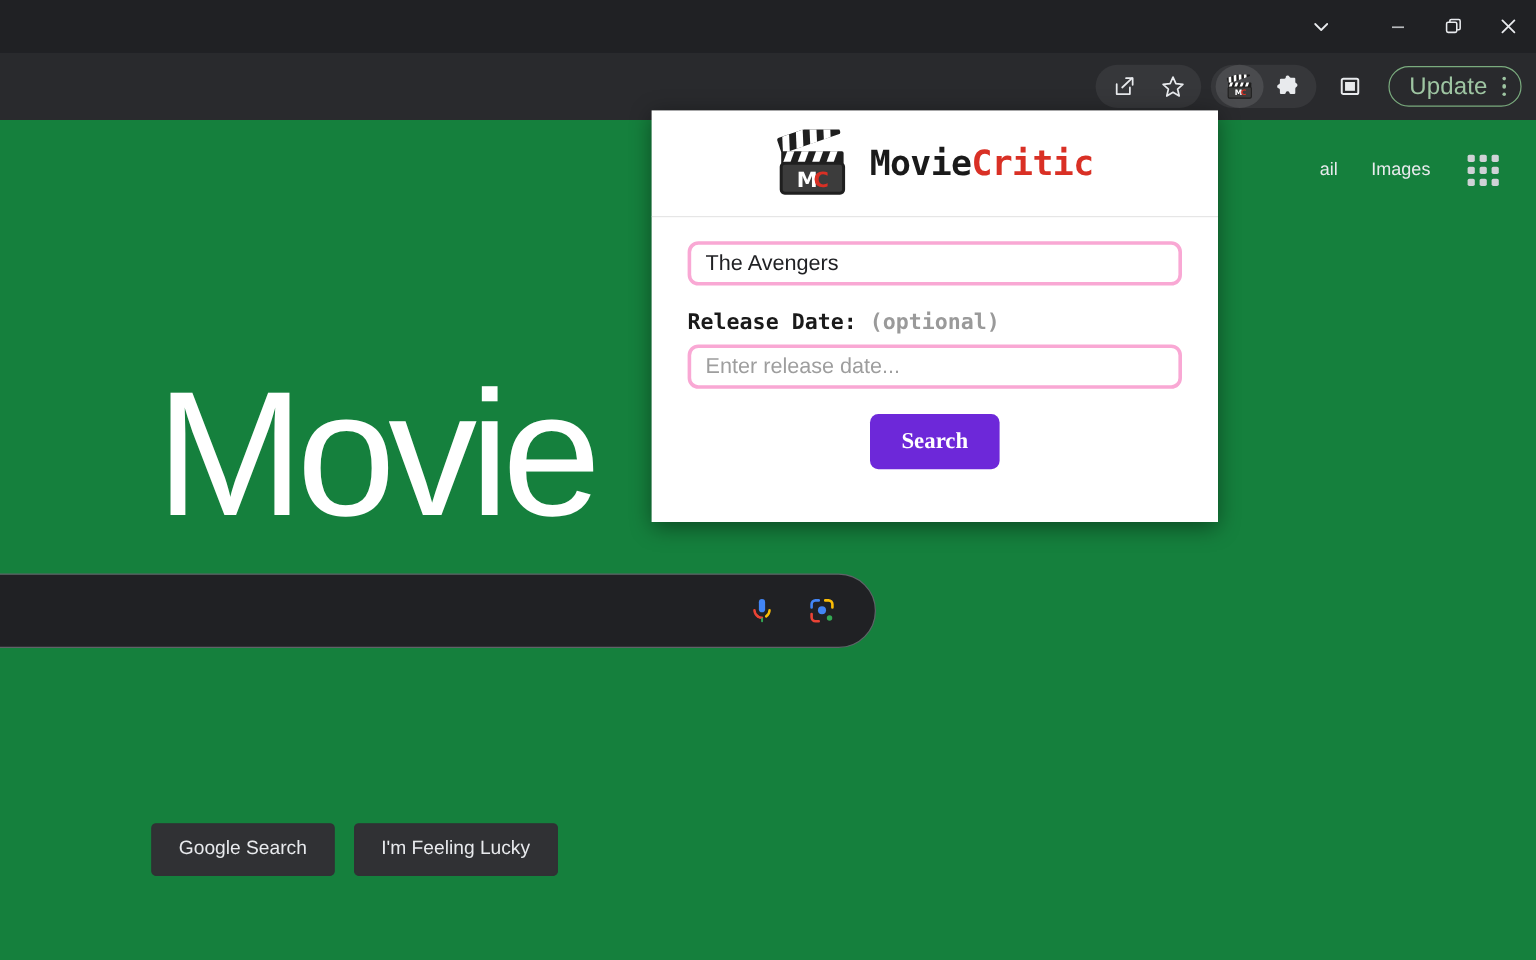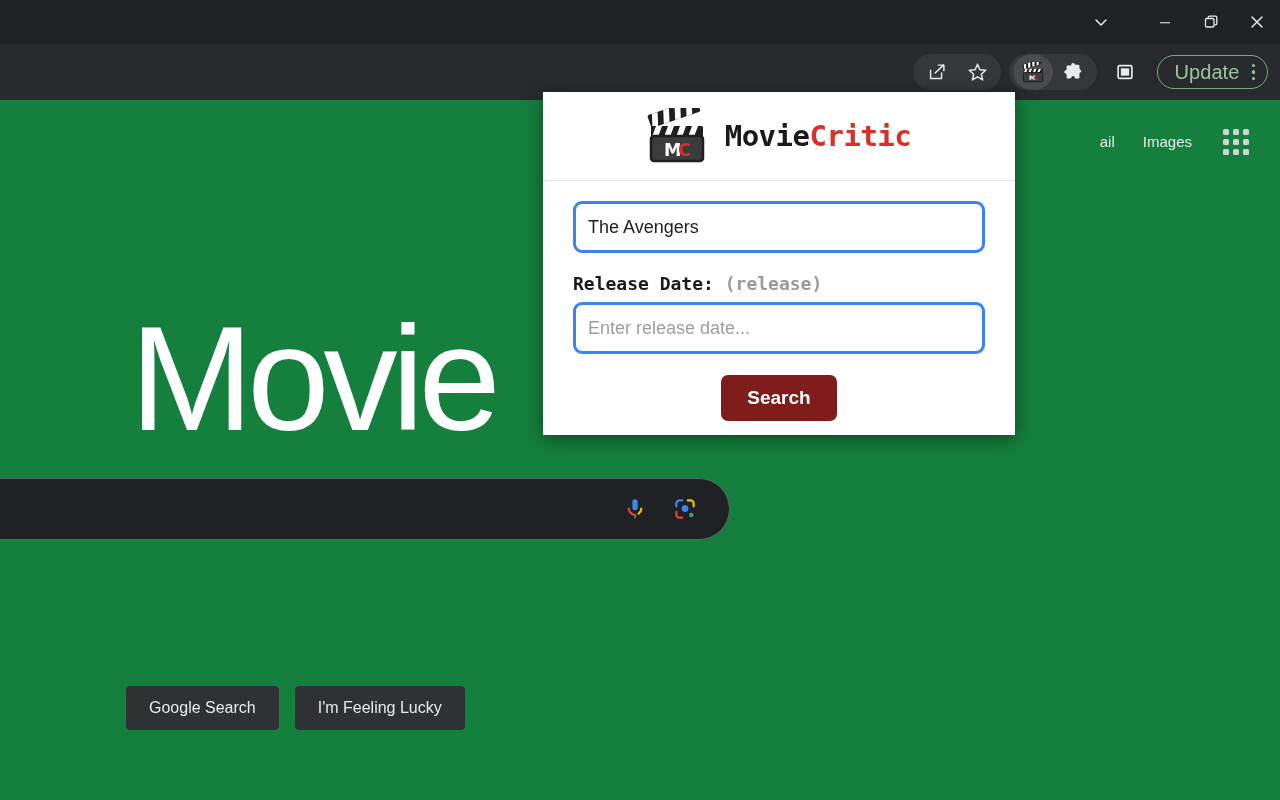--- a/index.html
+++ b/index.html
@@ -125,35 +125,35 @@
   .brand .b2 { color: #d93025; }
 
   .popup-body { padding: 20px 30px 0 30px; }
   .fld-label {
     font-family: "DejaVu Sans Mono", monospace;
     font-size: 18px; font-weight: bold; color: #1a1a1a;
     margin-bottom: 8px; letter-spacing: 0px;
   }
   .fld-label .opt { color: #9a9a9a; font-weight: bold; }
   .fld-input {
-    width: 100%; height: 52px;
-    border: 3px solid #3b82f6; border-radius: 9px;
+    width: 100%; height: 37px;
+    border: 3px solid #f9a8d4; border-radius: 9px;
     background: #fff; color: #202124;
     font-size: 18px; font-family: "Liberation Sans", sans-serif;
     padding: 0 12px; outline: none;
   }
   .fld-input::placeholder { color: #9e9e9e; }
   .fld-input.caret { caret-color: #111; }
   .fld-gap { height: 20px; }
 
   .search-row { display: flex; justify-content: center; margin-top: 21px; }
   .search-btn {
-    background: #7f1d1d; color: #ffffff;
+    background: #6d28d9; color: #ffffff;
     border: none; border-radius: 7px;
-    font-family: Liberation Sans, sans-serif;
+    font-family: Liberation Serif, serif;
     font-size: 19px; font-weight: bold;
     padding: 12px 26px; cursor: pointer;
   }
 
   
   .clap { width: 62px; height: 56px; display: block; }
 </style>
 </head>
 <body>
 
@@ -332,21 +332,21 @@
     </div>
 
     <div class="popup-body">
 
       <input class="fld-input caret" type="text" value="The Avengers" style="">
 
       <div class="fld-gap"></div>
 
       <div class="fld-label">
         <span>Release Date:</span>
-        <span class="opt">(release)</span>
+        <span class="opt">(optional)</span>
       </div>
       <input class="fld-input" type="text" placeholder="Enter release date..." style="">
 
       <div class="search-row">
         <button class="search-btn">Search</button>
       </div>
     </div>
   </div>
 
 </div>

